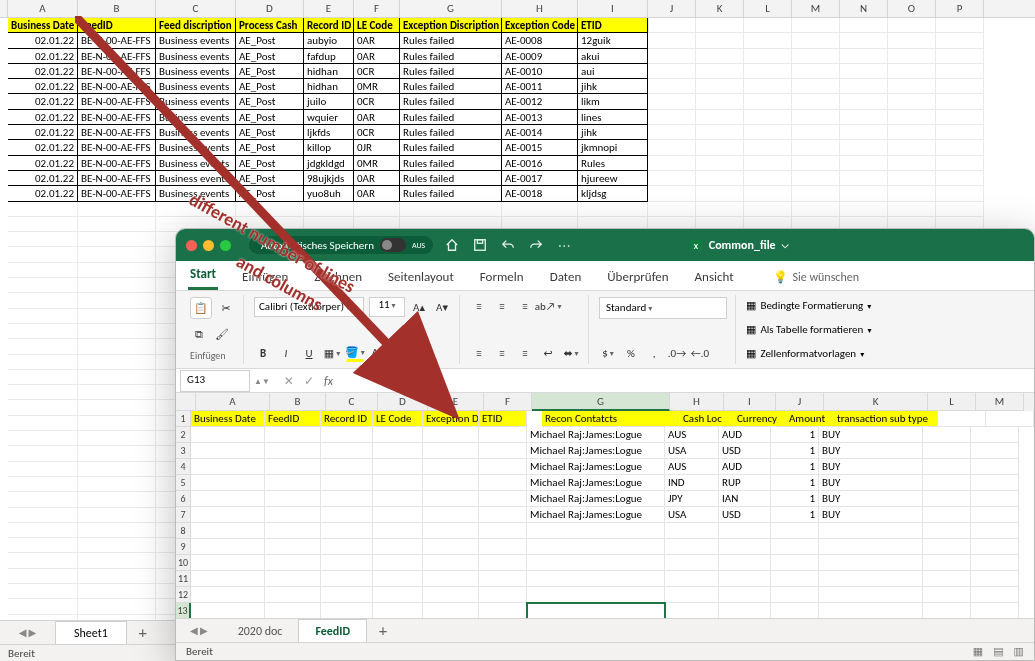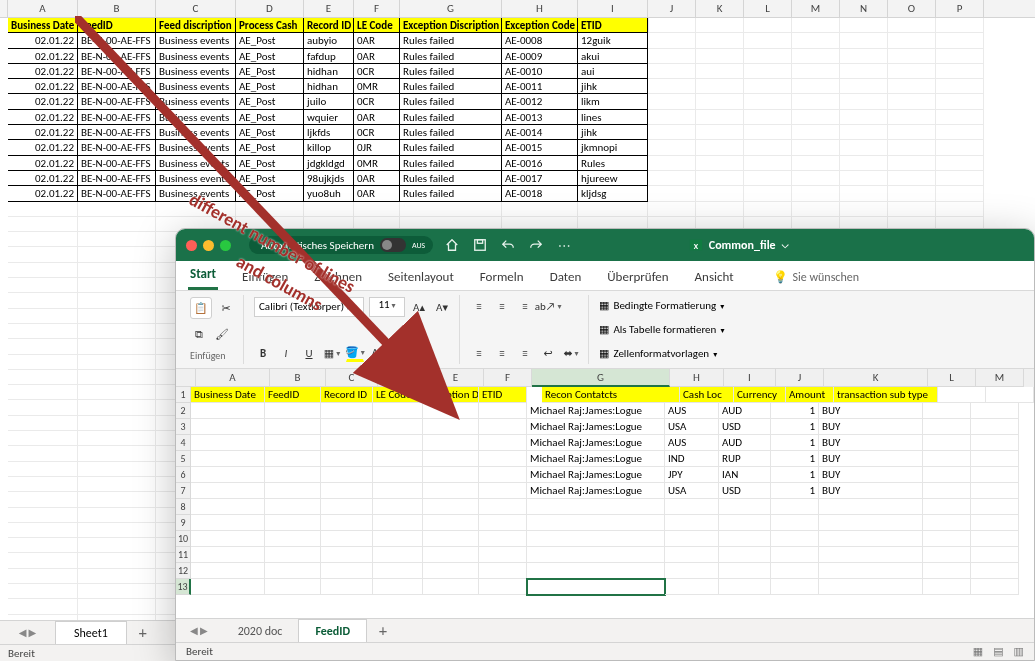--- a/index.html
+++ b/index.html
@@ -977,39 +977,60 @@
         <span class="ic dd">ab↗</span>
       </div>
       <div class="grp-row">
         <span class="ic">≡</span>
           <span class="ic">≡</span>
           <span class="ic">≡</span>
         <span class="ic">↩</span>
           <span class="ic dd">⬌</span>
       </div>
     </div>
+    <div class="grp">
+      <div class="grp-row">
+          <div class="numfmt dd" style="padding:3px 6px;font-size:11px;">Standard</div>
+        </div>
+      <div class="grp-row">
+        <span class="ic dd">$</span>
+        <span class="ic">%</span>
+        <span class="ic">,</span>
+        <span class="ic">.0→</span>
+        <span class="ic">←.0</span>
+      </div>
+    </div>
     <div class="grp styles-list" style="border-right:none;">
       <div>
           <span>▦</span>
           <span>Bedingte Formatierung</span> 
           <span style="font-size:8px;">▾</span>
         </div>
       <div>
           <span>▦</span>
           <span>Als Tabelle formatieren</span> 
           <span style="font-size:8px;">▾</span>
         </div>
       <div>
           <span>▦</span>
           <span>Zellenformatvorlagen</span> 
           <span style="font-size:8px;">▾</span>
         </div>
     </div>
   </div>
 
+  <div class="namebox-row">
+    <div class="namebox">G13</div>
+    <span style="color:#888;font-size:8px;padding:0 4px;">▲▼</span>
+    <div class="fx-icons">
+      <span>✕</span>
+      <span>✓</span>
+      <span class="fx-label">fx</span>
+    </div>
+  </div>
 
   <div class="fg-colhdrs" id="fg-colhdrs">
       <div style="width:20px;background:#f0f0f0;border-right:1px solid #d9d9d9;border-bottom:1px solid #d9d9d9;"></div>
       <div style="width: 74px;">A</div>
       <div style="width: 56px;">B</div>
       <div style="width: 52px;">C</div>
       <div style="width: 50px;">D</div>
       <div style="width: 56px;">E</div>
       <div style="width: 48px;">F</div>
       <div class="sel-col" style="width: 138px;">G</div>

